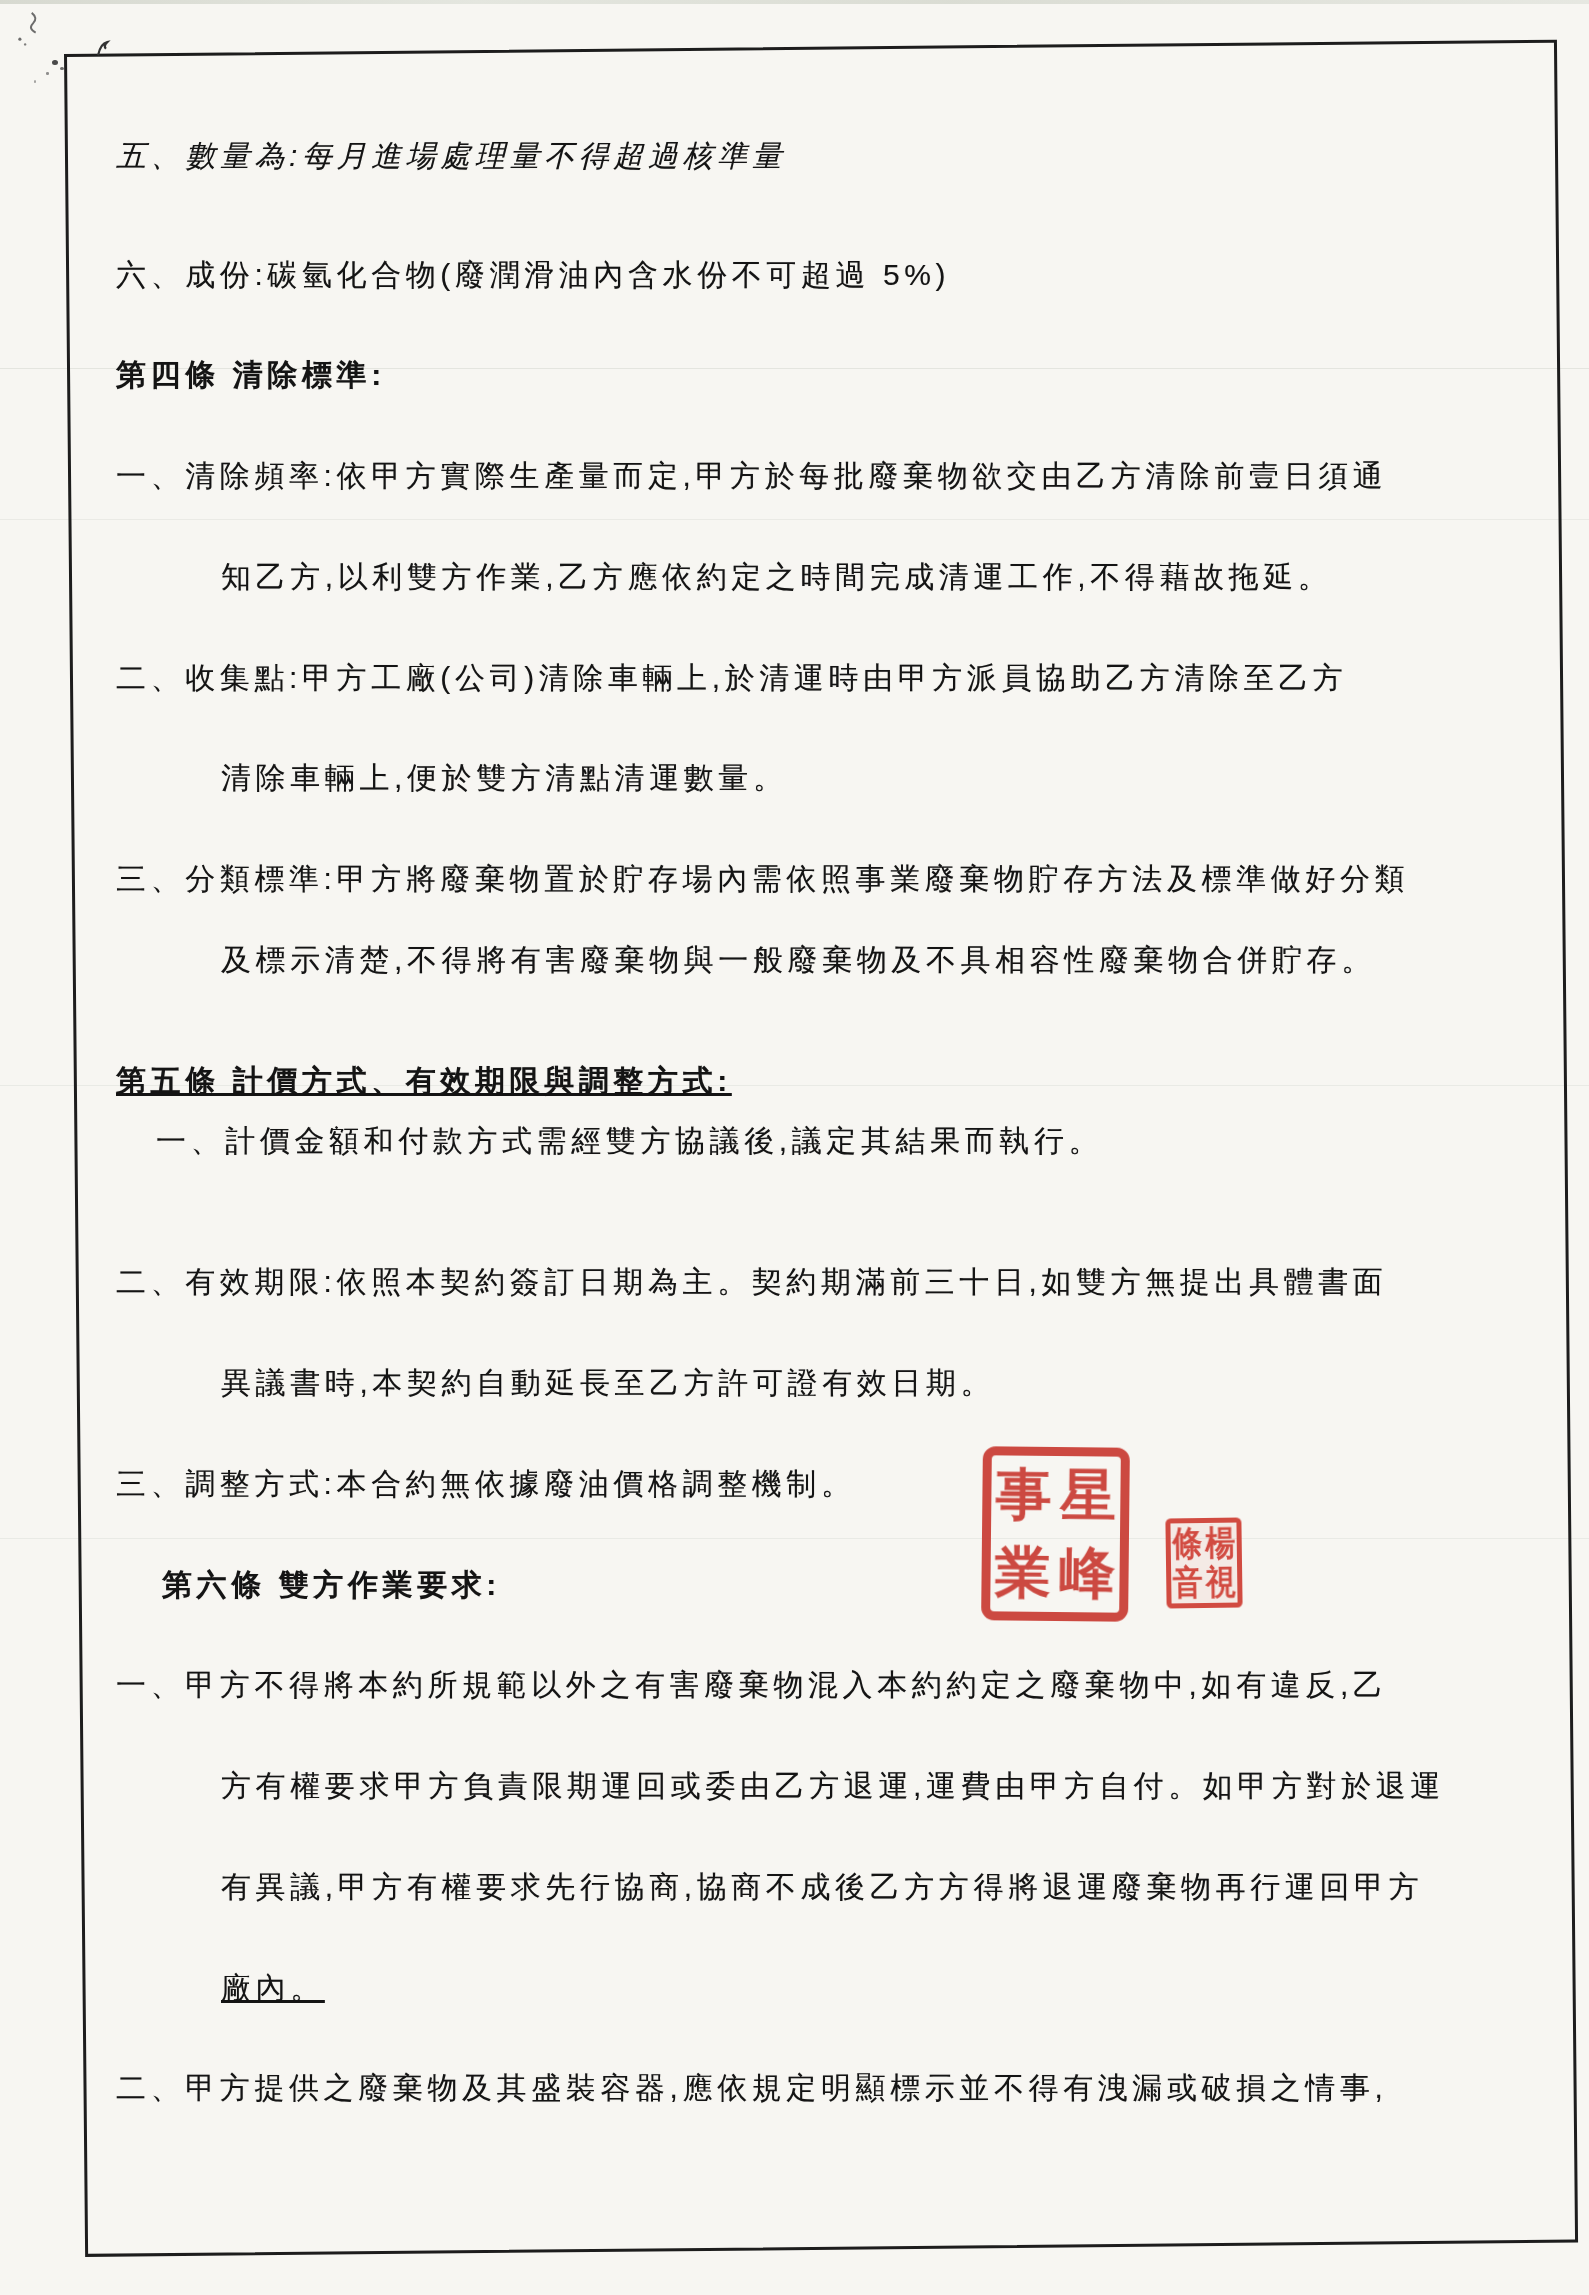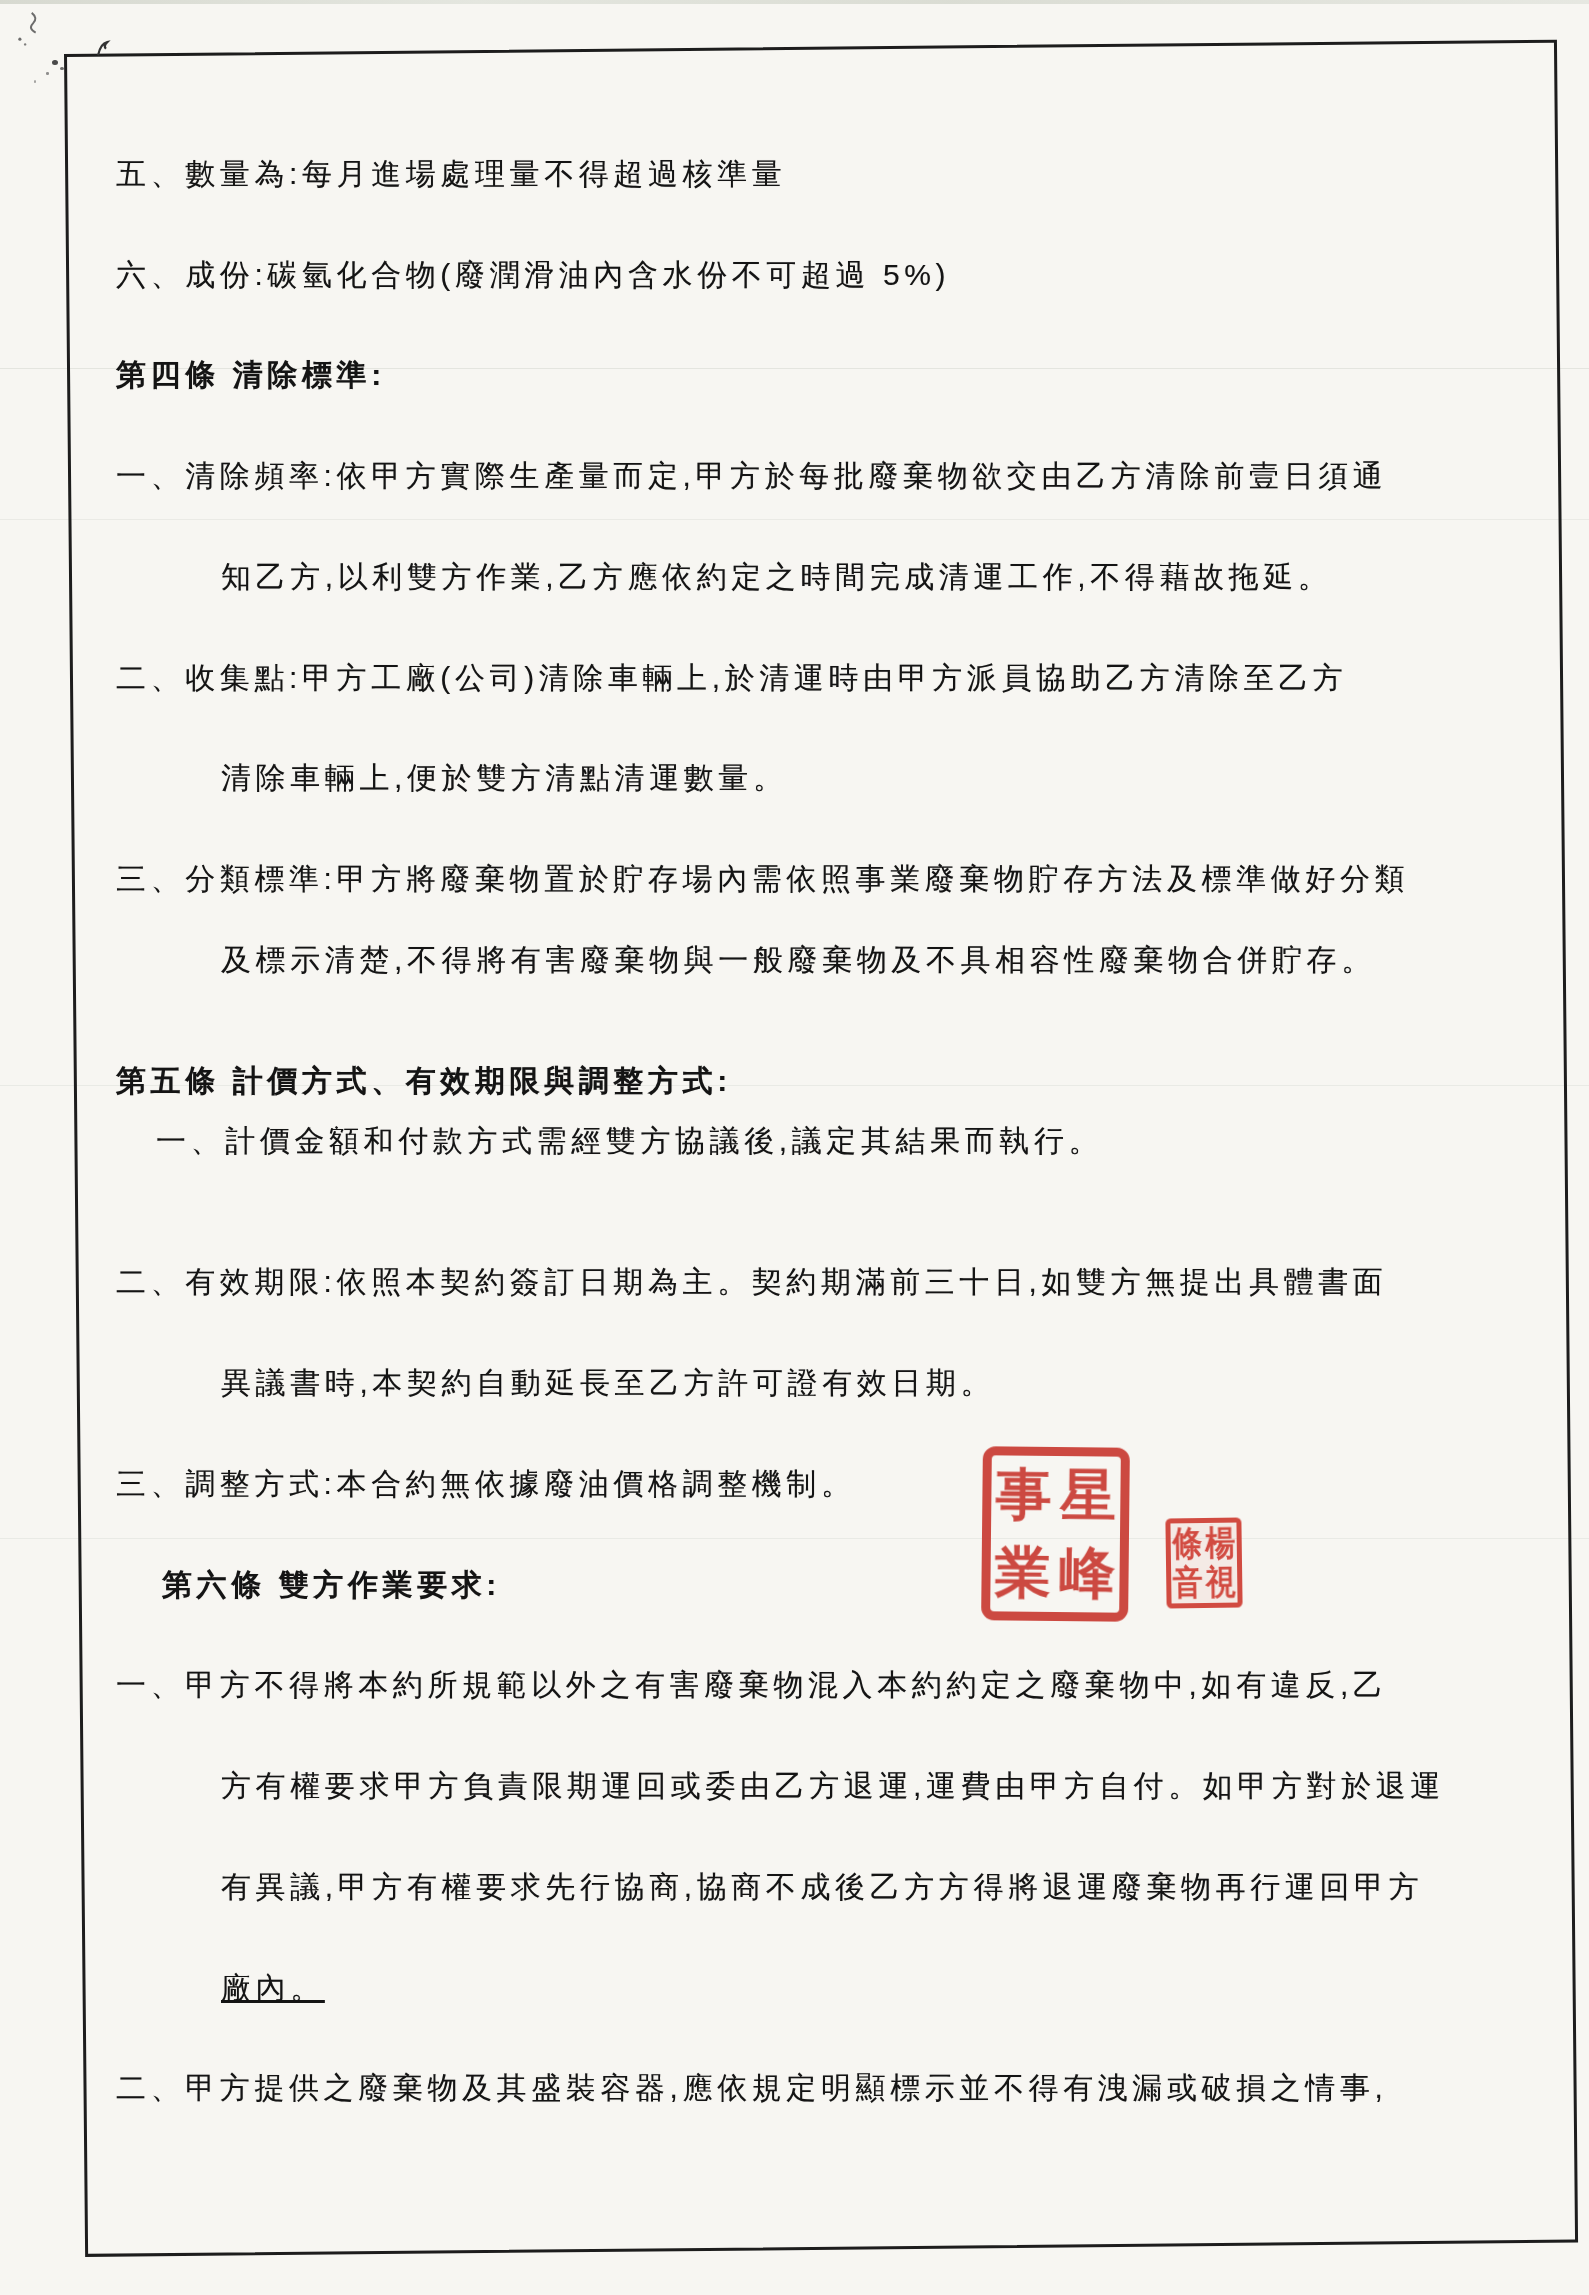--- a/index.html
+++ b/index.html
@@ -96,30 +96,30 @@
 <svg class="border-nick" width="26" height="26" viewBox="0 0 40 40">
   <path d="M14 28 q4 -18 14 -20 q-6 6 -2 10" stroke="#333" stroke-width="3.5" fill="none"></path>
 </svg>
 
 <div class="speck" style="left:52px;top:60px;width:5.9px;height:5.2px;"></div>
 <div class="speck" style="left:60px;top:67px;width:3.9px;height:3.3px;opacity:.8;"></div>
 <div class="speck" style="left:46px;top:72px;width:2.6px;height:2.6px;opacity:.6;"></div>
 <div class="speck" style="left:34px;top:80px;width:2px;height:3.3px;opacity:.5;"></div>
 
 <div>
-    <div class="line item" style="top: 154px;">五、數量為:每月進場處理量不得超過核準量</div>
+    <div class="line item" style="top: 136px; font-style: italic;">五、數量為:每月進場處理量不得超過核準量</div>
     <div class="line item" style="top: 255px;">六、成份:碳氫化合物(廢潤滑油內含水份不可超過 5%)</div>
     <div class="line heading" style="top: 355px;">第四條 清除標準:</div>
     <div class="line item" style="top: 456px;">一、清除頻率:依甲方實際生產量而定,甲方於每批廢棄物欲交由乙方清除前壹日須通</div>
     <div class="line cont" style="top: 557px;">知乙方,以利雙方作業,乙方應依約定之時間完成清運工作,不得藉故拖延。</div>
     <div class="line item" style="top: 658px;">二、收集點:甲方工廠(公司)清除車輛上,於清運時由甲方派員協助乙方清除至乙方</div>
     <div class="line cont" style="top: 758px;">清除車輛上,便於雙方清點清運數量。</div>
     <div class="line item" style="top: 859px;">三、分類標準:甲方將廢棄物置於貯存場內需依照事業廢棄物貯存方法及標準做好分類</div>
     <div class="line cont" style="top: 940px;">及標示清楚,不得將有害廢棄物與一般廢棄物及不具相容性廢棄物合併貯存。</div>
-    <div class="line heading" style="top: 1061px;">第五條 計價方式、有效期限與調整方式:</div>
+    <div class="line heading" style="top: 1061px; text-decoration: underline;">第五條 計價方式、有效期限與調整方式:</div>
     <div class="line item" style="top: 1121px; margin-left: 40px;">一、計價金額和付款方式需經雙方協議後,議定其結果而執行。</div>
     <div class="line item" style="top: 1262px;">二、有效期限:依照本契約簽訂日期為主。契約期滿前三十日,如雙方無提出具體書面</div>
     <div class="line cont" style="top: 1363px;">異議書時,本契約自動延長至乙方許可證有效日期。</div>
     <div class="line item" style="top: 1464px;">三、調整方式:本合約無依據廢油價格調整機制。</div>
     <div class="line heading" style="top: 1565px; margin-left: 46px;">第六條 雙方作業要求:</div>
     <div class="line item" style="top: 1665px;">一、甲方不得將本約所規範以外之有害廢棄物混入本約約定之廢棄物中,如有違反,乙</div>
     <div class="line cont" style="top: 1766px;">方有權要求甲方負責限期運回或委由乙方退運,運費由甲方自付。如甲方對於退運</div>
     <div class="line cont" style="top: 1867px;">有異議,甲方有權要求先行協商,協商不成後乙方方得將退運廢棄物再行運回甲方</div>
     <div class="line cont" style="top: 1968px; text-decoration: underline;">廠內。</div>
     <div class="line item" style="top: 2068px;">二、甲方提供之廢棄物及其盛裝容器,應依規定明顯標示並不得有洩漏或破損之情事,</div>

